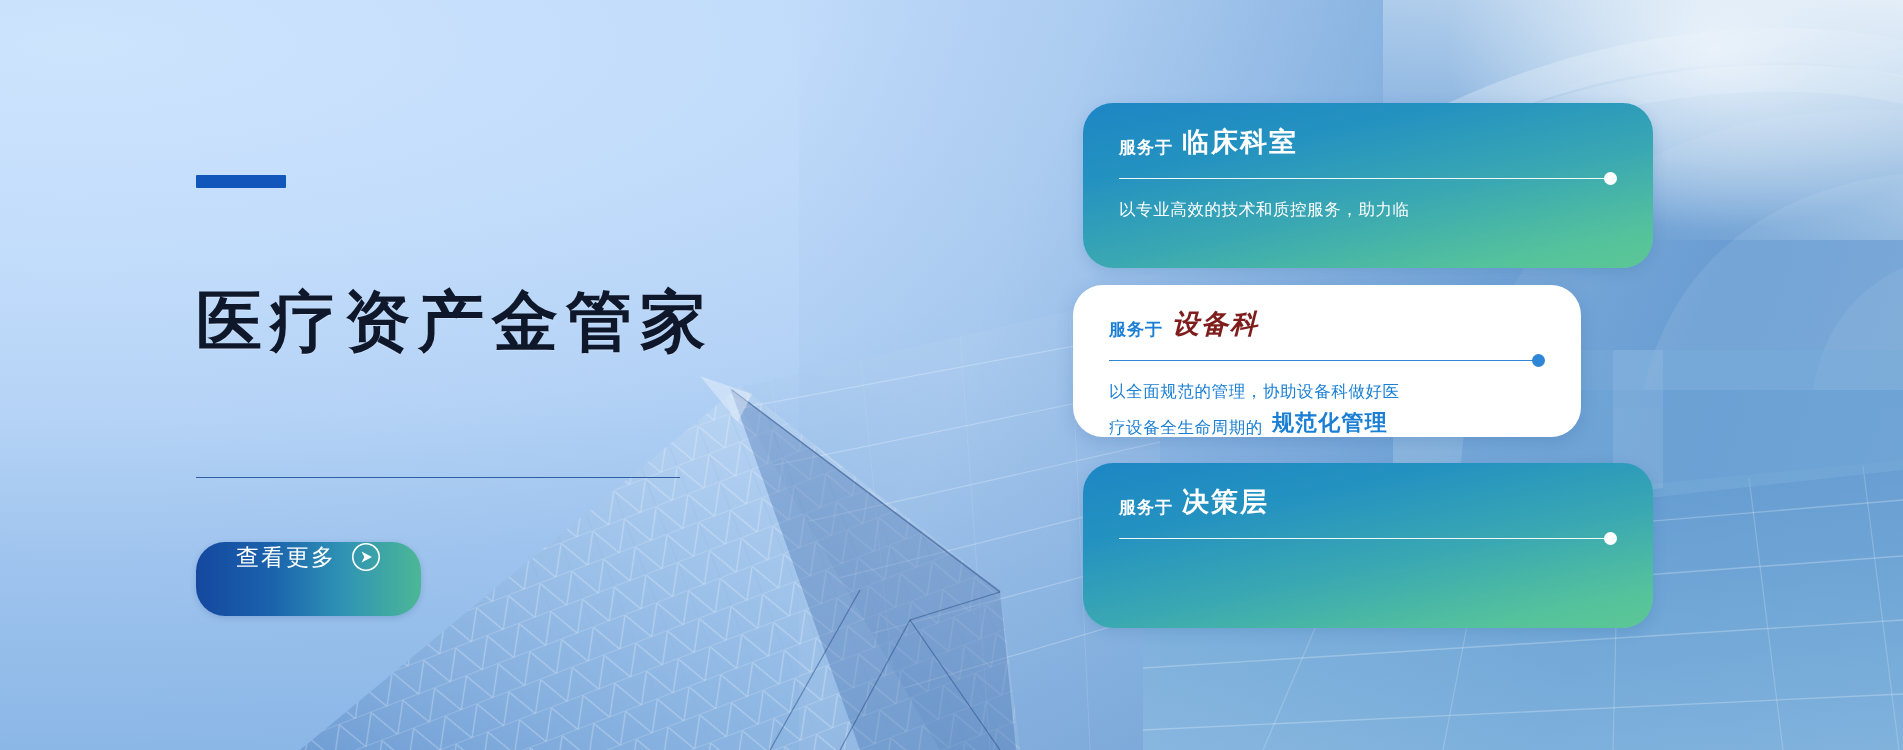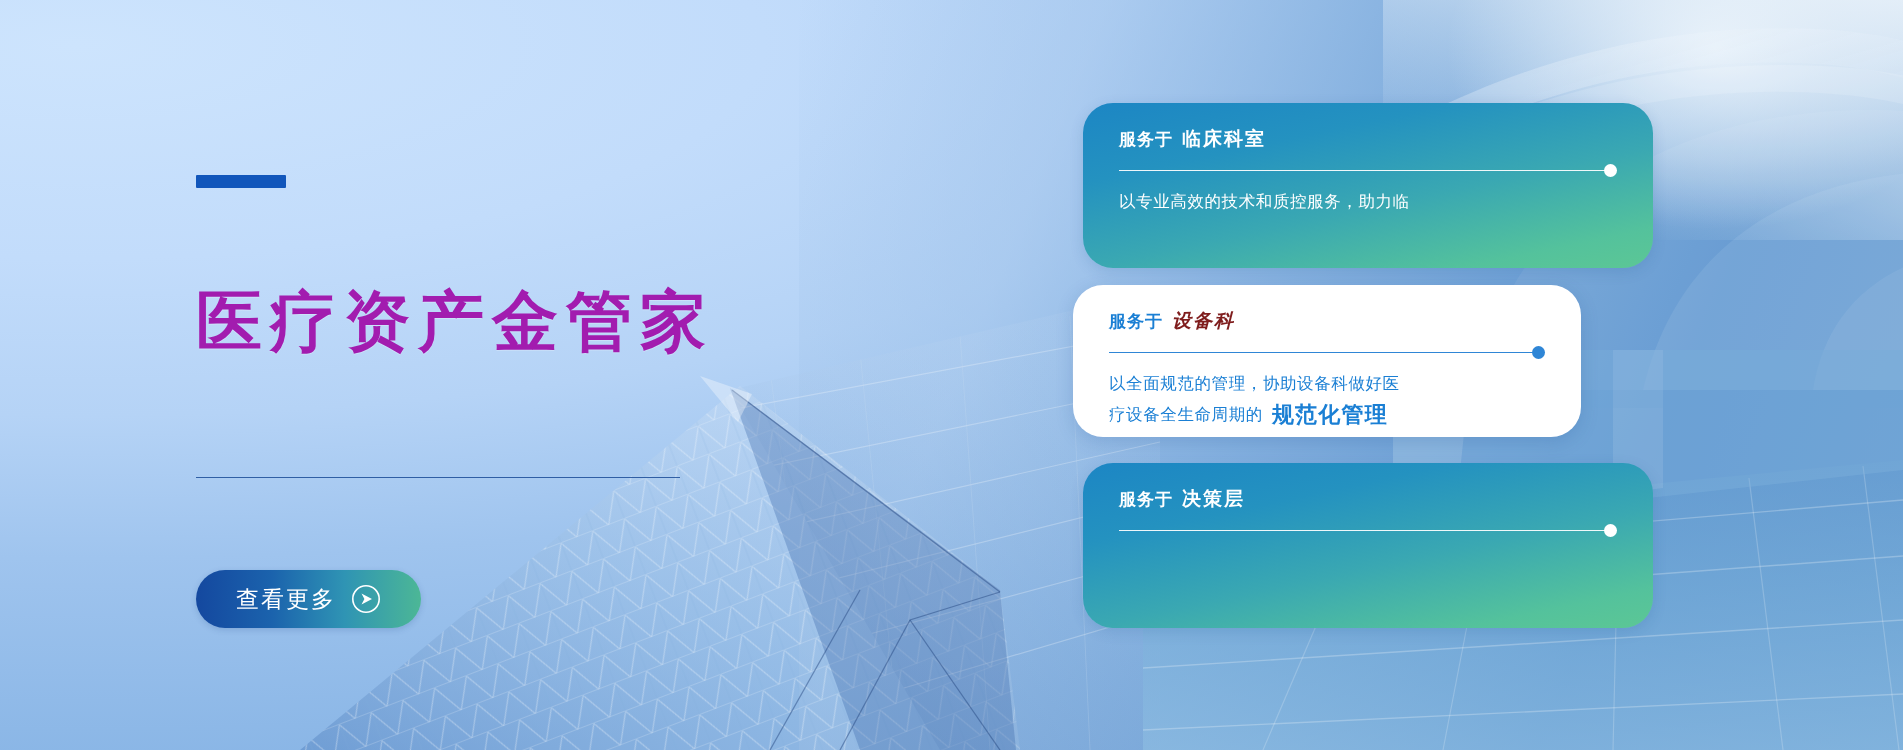--- a/index.html
+++ b/index.html
@@ -51,33 +51,33 @@
   
   .left { position:absolute; left:196px; top:0; width:600px; height:100%; }
 
   .accent-dash {
     position:absolute; left:0; top:175px;
     width:90px; height:13px; background:#1156bb; border-radius:1px;
   }
   .headline {
     position:absolute; left:0; top:288px;
     font-size:66px; font-weight:bold; letter-spacing:8px;
-    color:#a21caf; white-space:nowrap; line-height:1;
+    color:#0f172a; white-space:nowrap; line-height:1;
     text-shadow:0 1px 0 rgba(255,255,255,.25);
   }
   .rule {
     position:absolute; left:0; top:477px;
     width:484px; height:1px; background:#1a4b97; opacity:.85;
   }
   .cta {
     position:absolute; left:0; top:542px;
-    width:225px; height:58px; border-radius:29px;
+    width:225px; height:74px; border-radius:29px;
     background:linear-gradient(90deg,#14489f 0%, #1b63ad 34%, #2f94b4 66%, #4cb796 100%);
-    display:flex; align-items:center; justify-content:center; gap:15px;
-    cursor:pointer; border:none; box-shadow:0 2px 6px rgba(20,60,130,.18);margin-top:28px;
+    display:flex; align-items:flex-start; justify-content:center; gap:15px;
+    cursor:pointer; border:none; box-shadow:0 2px 6px rgba(20,60,130,.18);
   }
   .cta-label { color:#ffffff; font-size:23px; letter-spacing:2px; }
   .cta-arrow { width:30px; height:30px; display:block; }
 
   
   .cards { position:absolute; right:0; top:0; width:830px; height:100%; }
 
   .card {
     position:absolute; border-radius:30px;
     padding:26px 36px 24px 36px;
@@ -91,28 +91,28 @@
     background:#ffffff;
     box-shadow:0 5px 18px rgba(25,80,150,.18);
   }
 
   .card1 { left:10px;  top:103px; width:570px; height:165px; }
   .card2 { left:0px;   top:285px; width:508px; height:152px; }
   .card3 { left:10px;  top:463px; width:570px; height:165px; }
 
   .card-title { white-space:nowrap; line-height:1; display:flex; align-items:flex-end; gap:9px; }
   .card-title .pre  { font-size:17px; font-weight:bold; letter-spacing:1px; }
-  .card-title .main { font-size:19px; font-weight:bold; letter-spacing:2px; }
+  .card-title .main { font-size:27px; font-weight:bold; letter-spacing:2px; }
 
   .card-sep { position:relative; height:16px; margin-top:15px; }
   .card-sep .line { position:absolute; left:0; right:12px; top:7px; height:1px; }
   .card-sep .dot  { position:absolute; right:0; top:1px; width:13px; height:13px; border-radius:50%; }
 
   .card-desc { margin-top:9px; line-height:1.62; }
-  .card-desc .row { display:flex; align-items:center; white-space:nowrap; }
+  .card-desc .row { display:flex; align-items:flex-end; white-space:nowrap; }
   .card-desc .t  { font-size:16.5px; letter-spacing:.6px; }
   .card-desc .em { font-size:22px; font-weight:bold; letter-spacing:1.2px; margin-left:9px; }
 
   .on-grad, .on-grad * { color:#ffffff; }
   .on-grad .line { background:rgba(255,255,255,.92); }
   .on-grad .dot  { background:#ffffff; }
 
   .on-white, .on-white * { color:#1a7fd4; }
   .on-white .main { color:#7f1d1d;font-style:italic; }
   .on-white .line { background:#2f86d6; }

